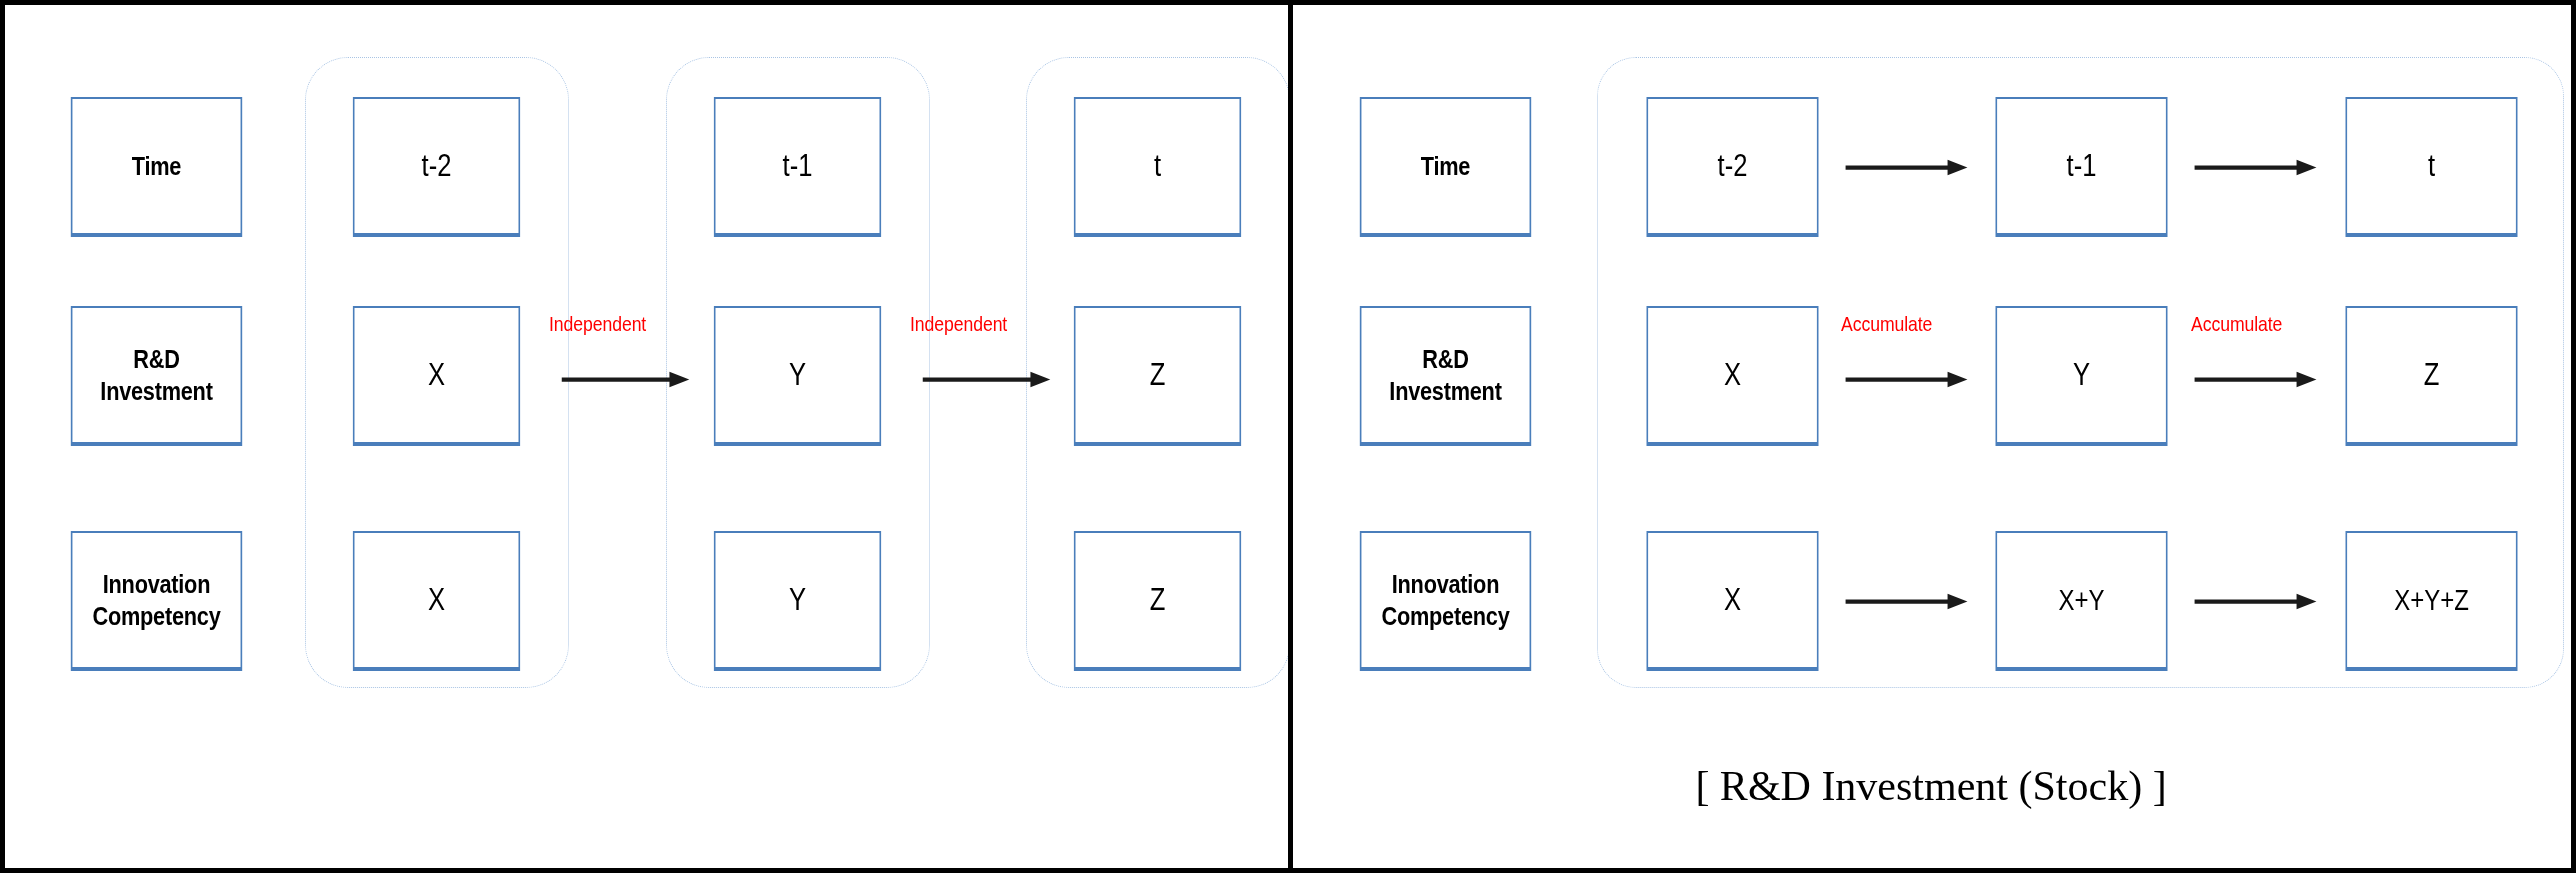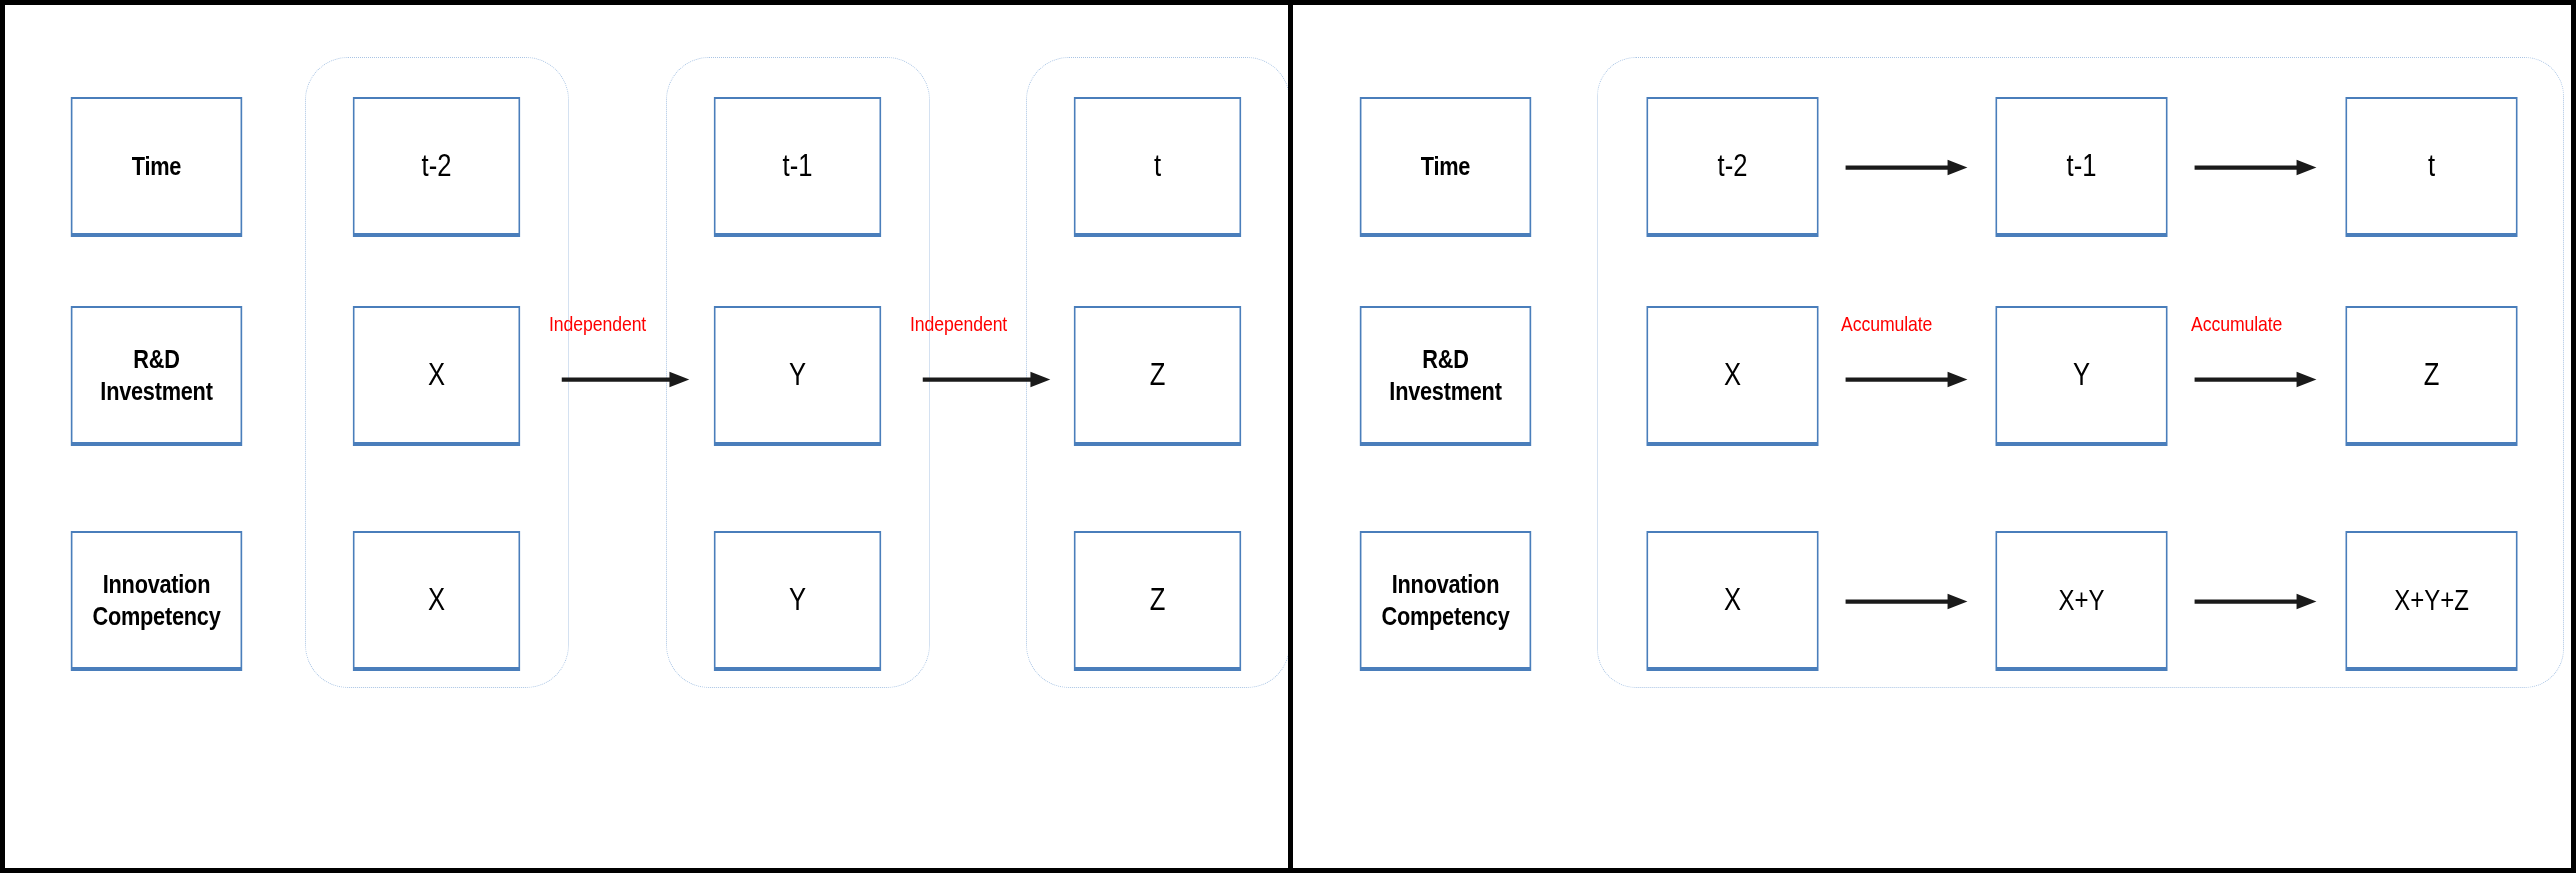--- a/index.html
+++ b/index.html
@@ -280,16 +280,17 @@
     <div class="arrow" style="left:905px; top:588px; width:123px;">
       <svg width="123" height="17" viewBox="0 0 172 24">
         <line x1="0" y1="12" x2="150" y2="12" stroke="#1a1a1a" stroke-width="6"></line>
         <polygon points="144,1 172,12 144,23" fill="#1a1a1a"></polygon>
       </svg>
     </div>
 
     <div class="edge-label" style="left:552px; top:307px;">Accumulate</div>
     <div class="edge-label" style="left:902px; top:307px;">Accumulate</div>
 
+    <div class="caption" style="left:0px; top:757px; width:1284px;">[ R&amp;D Investment (Stock) ]</div>
   </div>
 
 </div>
 
 
 </body></html>

